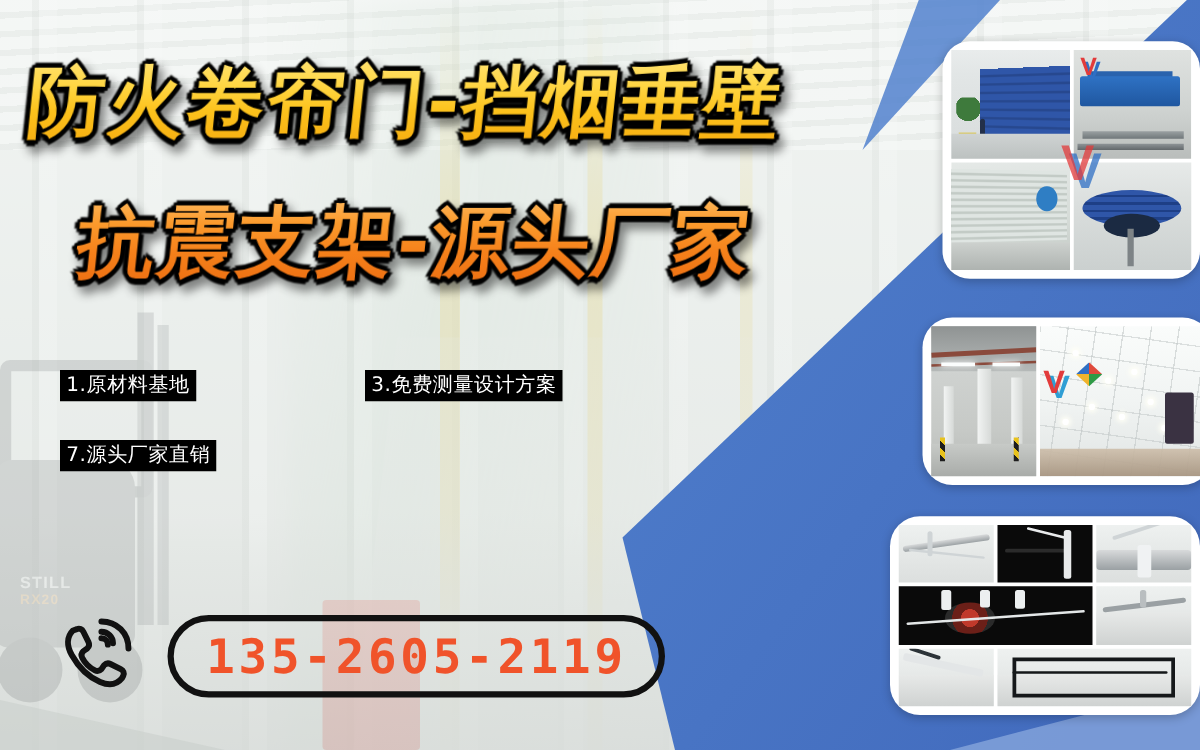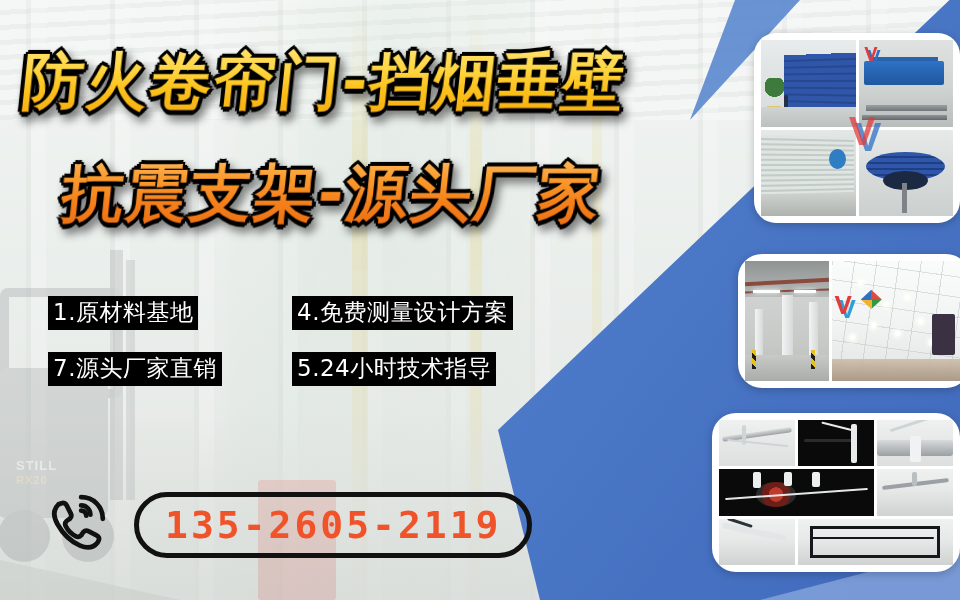--- a/index.html
+++ b/index.html
@@ -75,21 +75,21 @@
     filter:drop-shadow(2px 3px 0 #000) drop-shadow(-2px -2px 0 #000)
            drop-shadow(2px -2px 0 #000) drop-shadow(-2px 2px 0 #000)
            drop-shadow(5px 6px 4px rgba(0,0,0,.45));
     transform:skewX(-6deg);}
 
   
   .features{position:absolute;left:48px;top:296px;width:500px;
     display:grid;grid-template-columns:238px 262px;grid-auto-rows:56px;
     column-gap:6px;row-gap:0px;align-items:start;}
   .feat{display:inline-block;background:#000;color:#fff;
-    font-size:23px;line-height:1.28;padding:2px 5px 3px 5px;
+    font-size:16px;line-height:1.28;padding:2px 5px 3px 5px;
     font-family:"DejaVu Sans","Liberation Sans",sans-serif;
     white-space:nowrap;justify-self:start;letter-spacing:.5px;}
 
   
   .phone-row{position:absolute;left:44px;top:492px;display:flex;align-items:center;}
   .phone-ico{width:66px;height:66px;flex:0 0 66px;}
   .phone-pill{margin-left:24px;border:5px solid #111;border-radius:34px;
     height:56px;display:flex;align-items:center;padding:0 26px;
     background:rgba(255,255,255,0.02);}
   .phone-num{font-size:38px;font-weight:bold;color:#f0532a;letter-spacing:3px;
@@ -237,23 +237,22 @@
         <path d="M 0 560 L 180 600 L 0 600 Z" fill="#c9cecb" opacity=".55"></path>
       </g>
     </svg>
   </div>
 
   <div class="head head1">防火卷帘门-挡烟垂壁</div>
   <div class="head head2">抗震支架-源头厂家</div>
 
   <div class="features">
     <span class="feat">1.原材料基地</span>
-    <span class="feat">4.免费测量设计方案</span>
+    <span class="feat">3.免费测量设计方案</span>
     <span class="feat">7.源头厂家直销</span>
-    <span class="feat">5.24小时技术指导</span>
   </div>
 
   <div class="phone-row">
     <span class="phone-ico">
       <svg viewBox="0 0 64 64" width="66" height="66" xmlns="http://www.w3.org/2000/svg">
         <g fill="none" stroke="#111" stroke-width="4.6" stroke-linecap="round" stroke-linejoin="round">
           <path d="M14 12 C9 17 9 24 13 31 C18 40 26 48 35 52 C42 55 48 54 52 49 L53 47 C54 45 53 43 51 42 L43 38 C41 37 39 38 38 39 L36 42 C35 43 33 44 31 43 C27 41 23 37 21 33 C20 31 21 29 22 28 L25 26 C26 25 27 23 26 21 L22 13 C21 11 19 10 17 11 Z"></path>
           <path d="M36 13 C41 13 45 17 45 22"></path>
           <path d="M36 22 C39 22 41 24 41 27" transform="translate(0,-4)"></path>
           <path d="M36 5 C48 5 57 14 57 26"></path>

